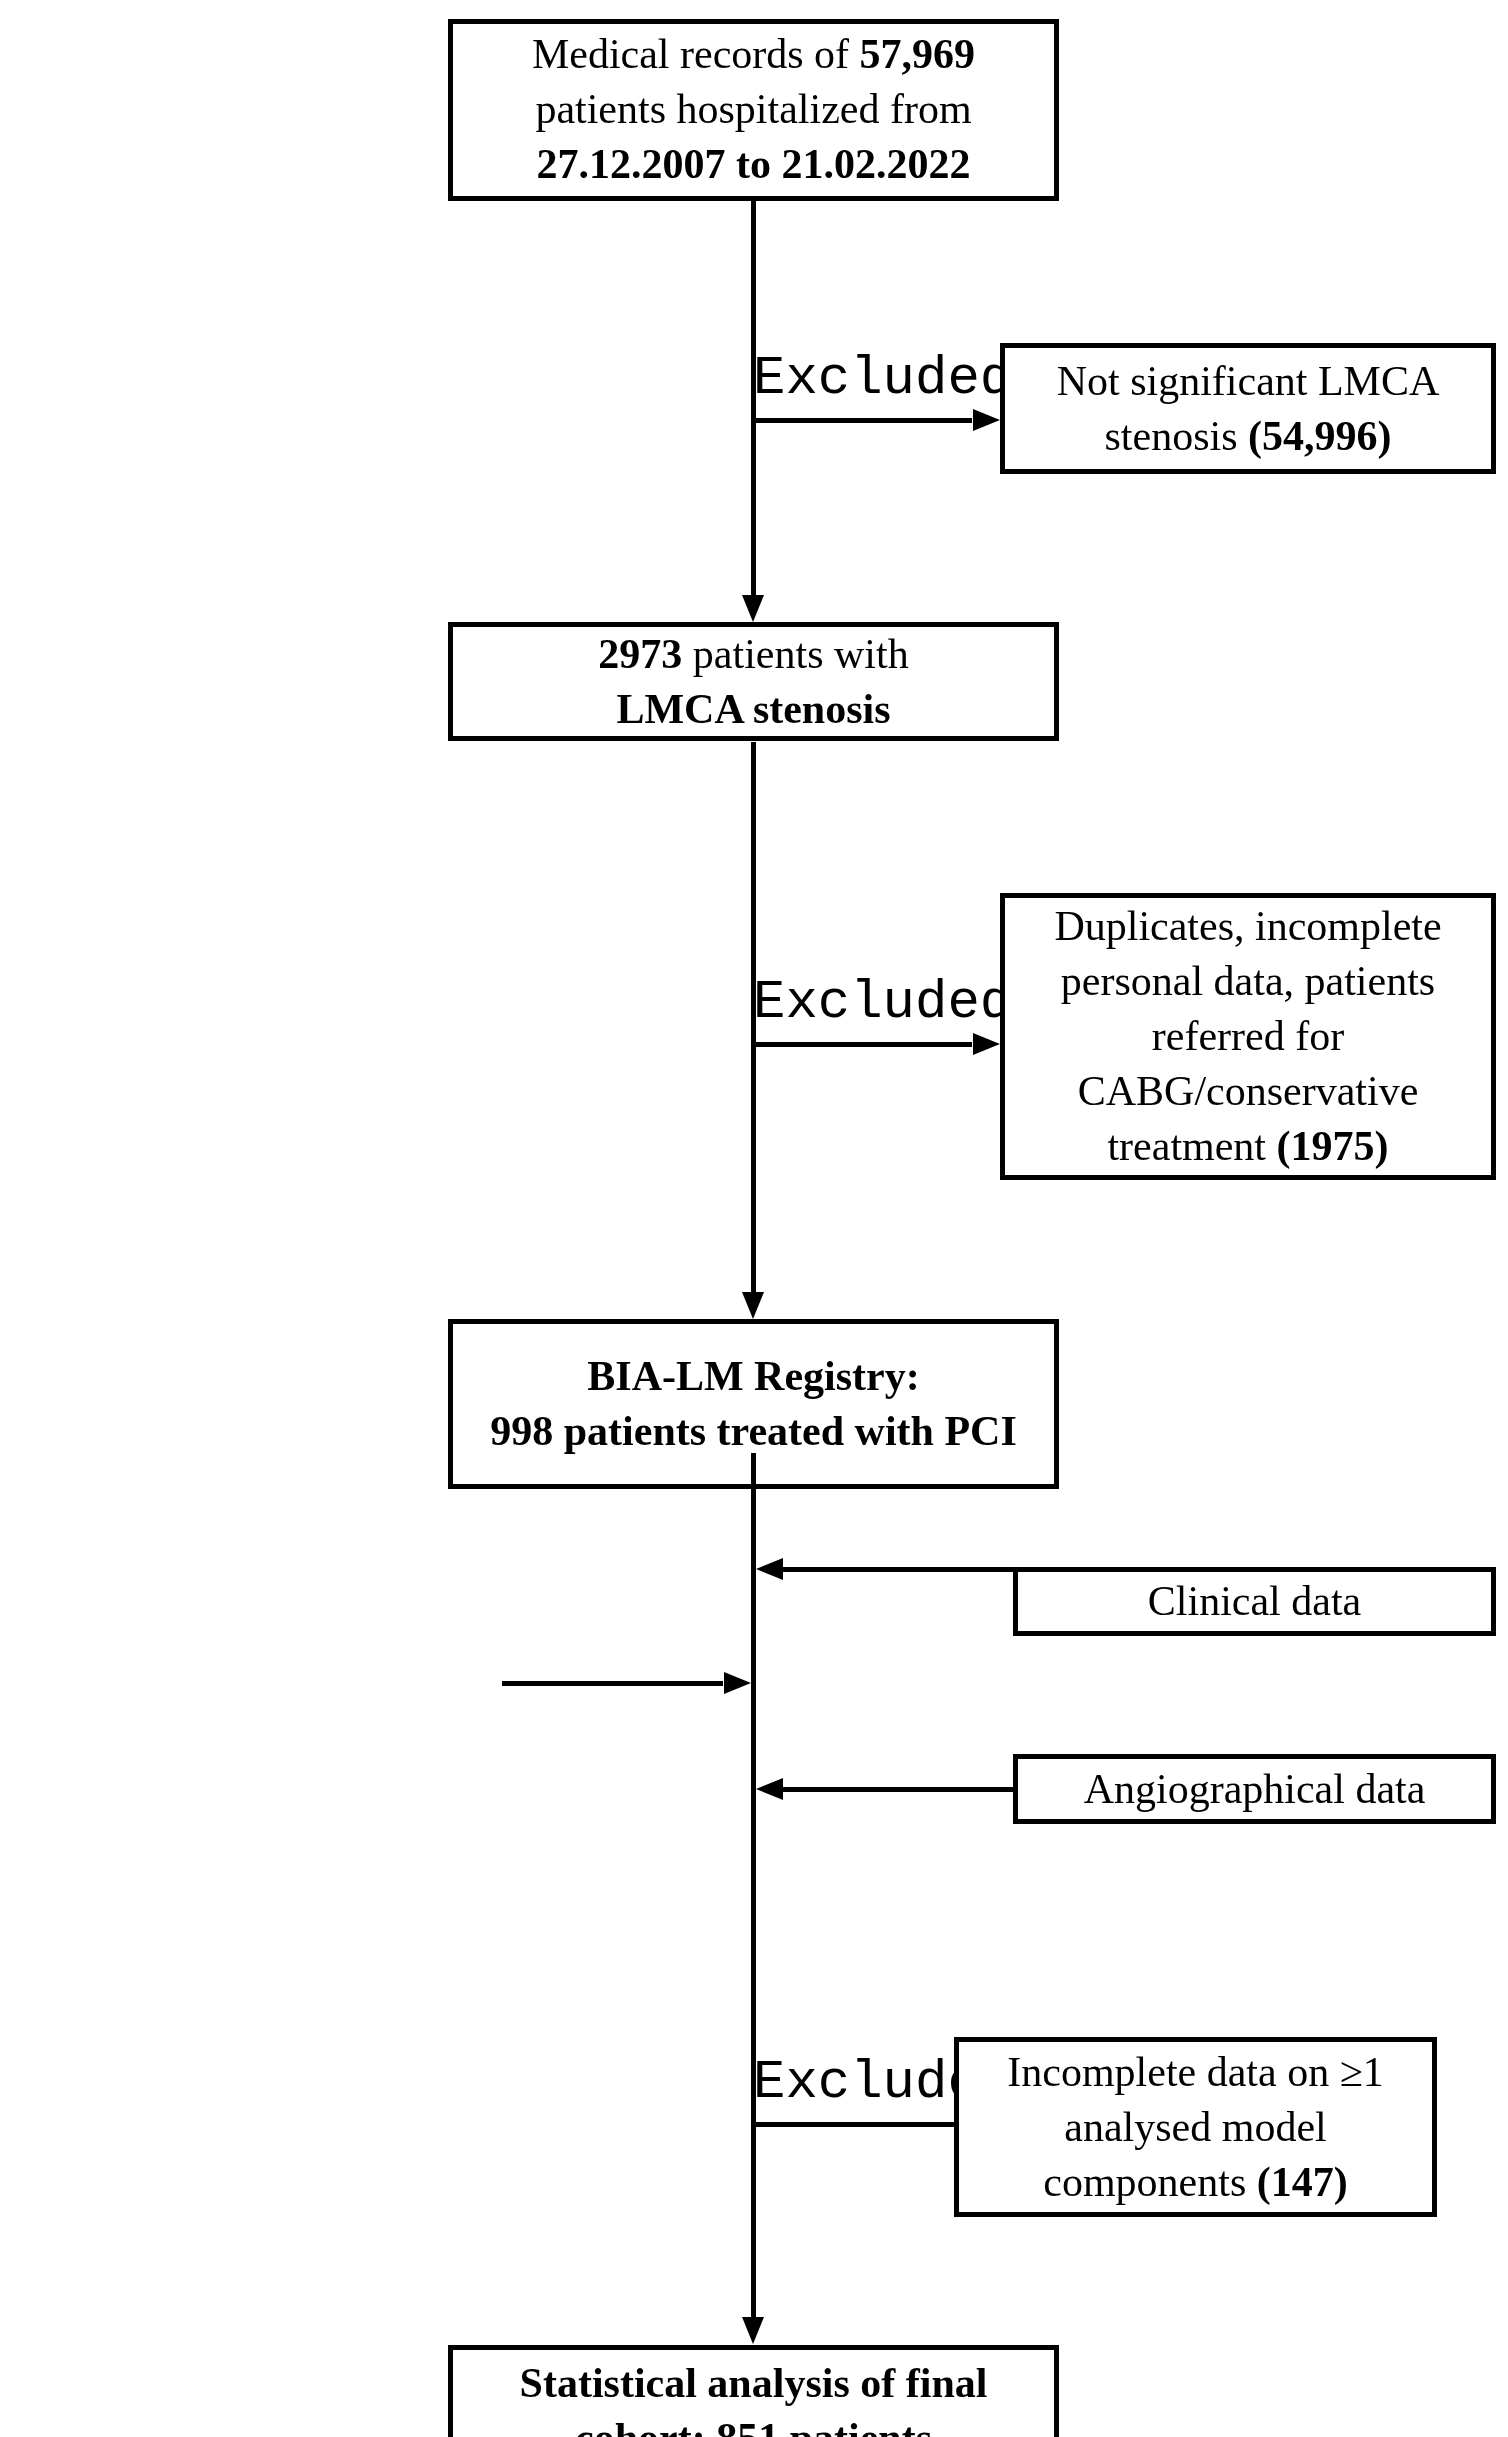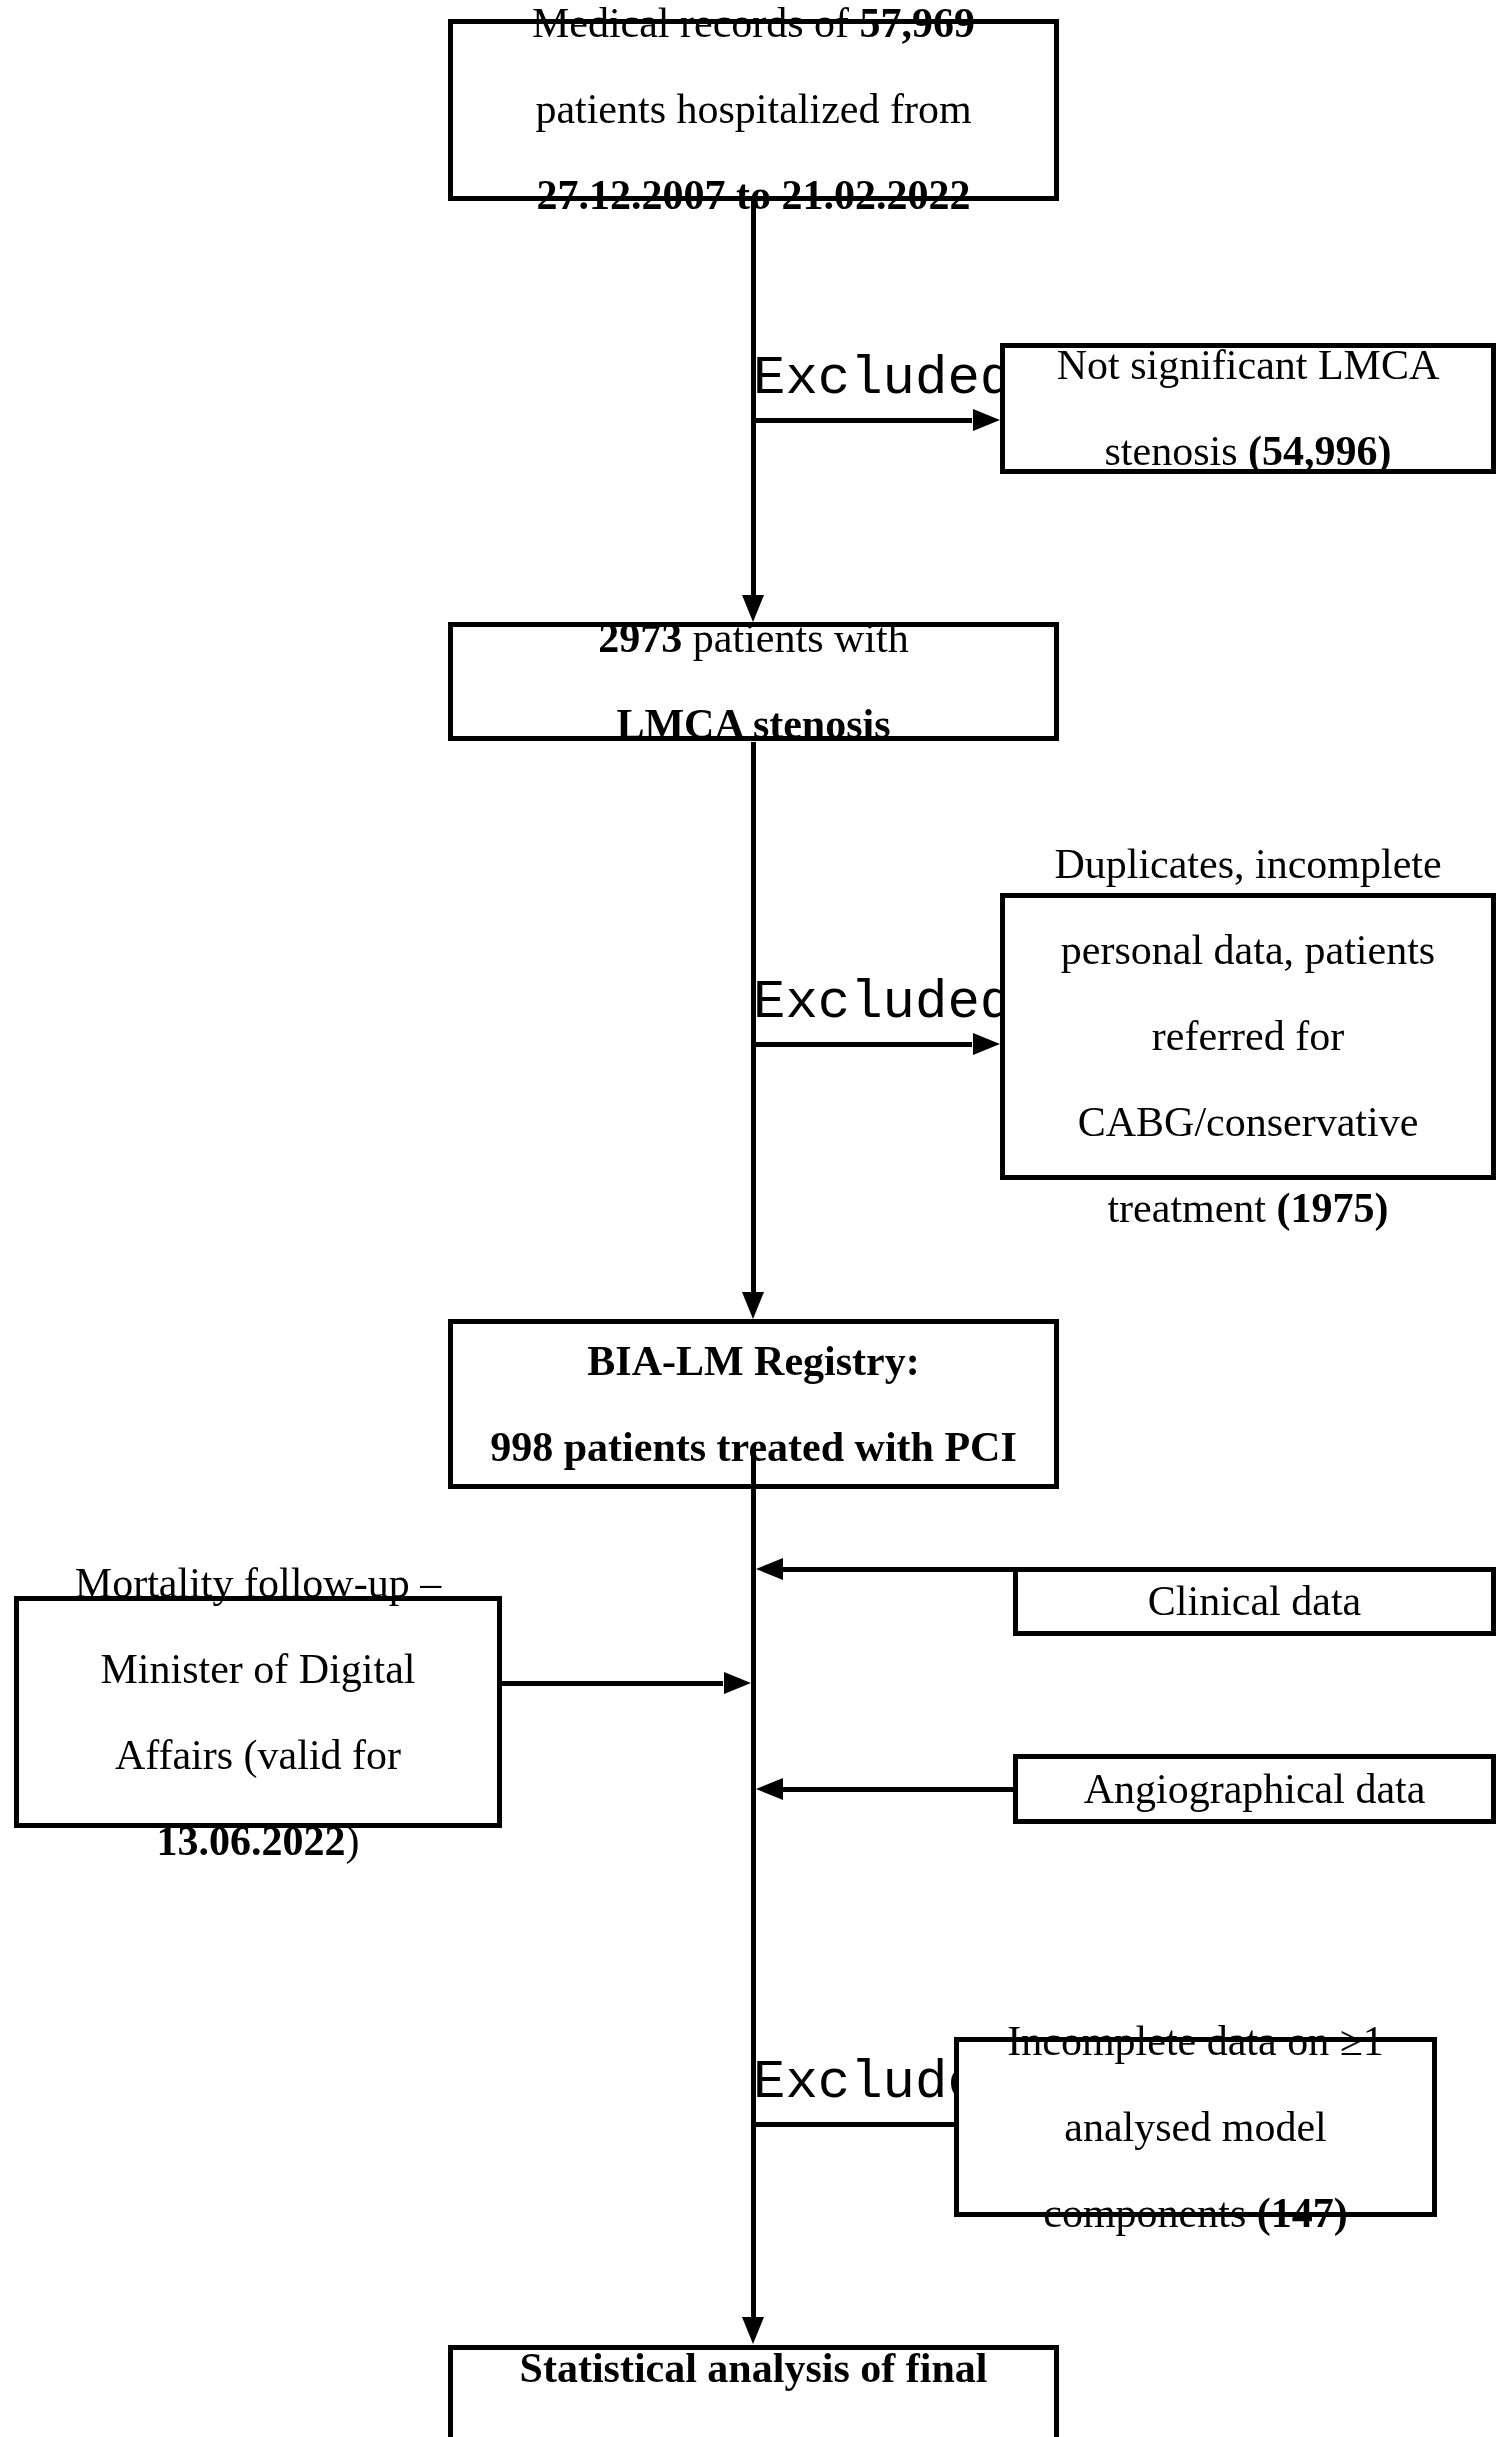--- a/index.html
+++ b/index.html
@@ -16,21 +16,20 @@
     position: absolute;
     border: 5.4px solid #000000;
     background: #ffffff;
     display: flex;
     flex-direction: column;
     justify-content: center;
     align-items: center;
     text-align: center;
     font-size: 42px;
     line-height: 55px;
-    gap: 31px;
   }
   .box .line { white-space: nowrap; }
   .b { font-weight: bold; }
   .bold-box { font-weight: bold; }
   .vline, .hline { position: absolute; background: #000000; }
   .arrowhead { position: absolute; width: 0; height: 0; }
   .ah-down  { border-left: 11.2px solid transparent; border-right: 11.2px solid transparent; border-top: 27px solid #000000; }
   .ah-right { border-top: 11.2px solid transparent; border-bottom: 11.2px solid transparent; border-left: 27px solid #000000; }
   .ah-left  { border-top: 11.2px solid transparent; border-bottom: 11.2px solid transparent; border-right: 27px solid #000000; }
   .excluded-label {
@@ -91,26 +90,20 @@
 
   <div class="vline" style="left:751px; top:1453px; width:4.9px; height:864px;"></div>
   <div class="arrowhead ah-down" style="left:742px; top:2317px;"></div>
 
   <div class="hline" style="left:783px; top:1567px; width:230px; height:4.9px;"></div>
   <div class="arrowhead ah-left" style="left:756px; top:1558px;"></div>
   <div class="box" style="left:1013px; top:1535px; width:483px; height:69px;margin-top:32px;">
     <div class="line"><span>Clinical data</span></div>
   </div>
 
-  <div class="box" style="left:14px; top:1596px; width:488px; height:232px;">
-    <div class="line"><span>Mortality follow-up –</span></div>
-    <div class="line"><span>Minister of Digital</span></div>
-    <div class="line"><span>Affairs (valid for</span></div>
-    <div class="line"><span class="b">13.06.2022</span><span>)</span></div>
-  </div>
   <div class="hline" style="left:502px; top:1681px; width:221px; height:4.9px;"></div>
   <div class="arrowhead ah-right" style="left:724px; top:1672px;"></div>
 
   <div class="hline" style="left:783px; top:1787px; width:230px; height:4.9px;"></div>
   <div class="arrowhead ah-left" style="left:756px; top:1778px;"></div>
   <div class="box" style="left:1013px; top:1754px; width:483px; height:70px;">
     <div class="line"><span>Angiographical data</span></div>
   </div>
 
   <div class="excluded-label" style="left:753px; top:2055px; width:258px;">Excluded</div>

